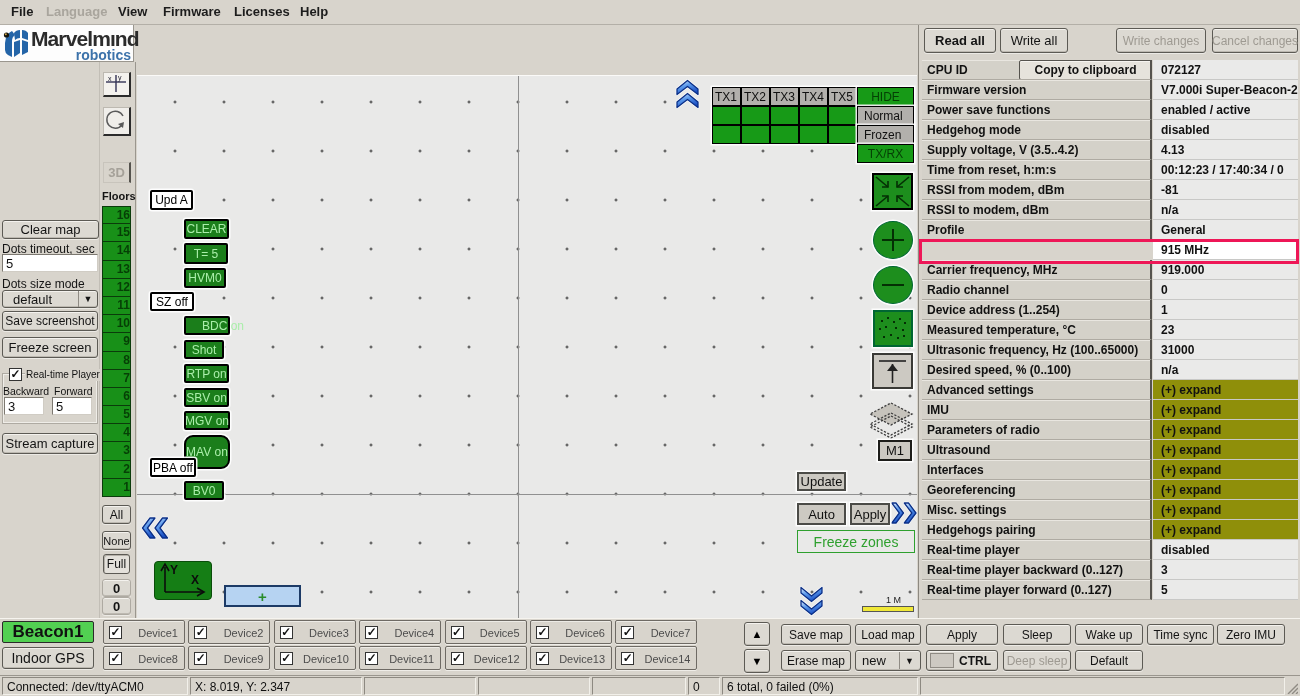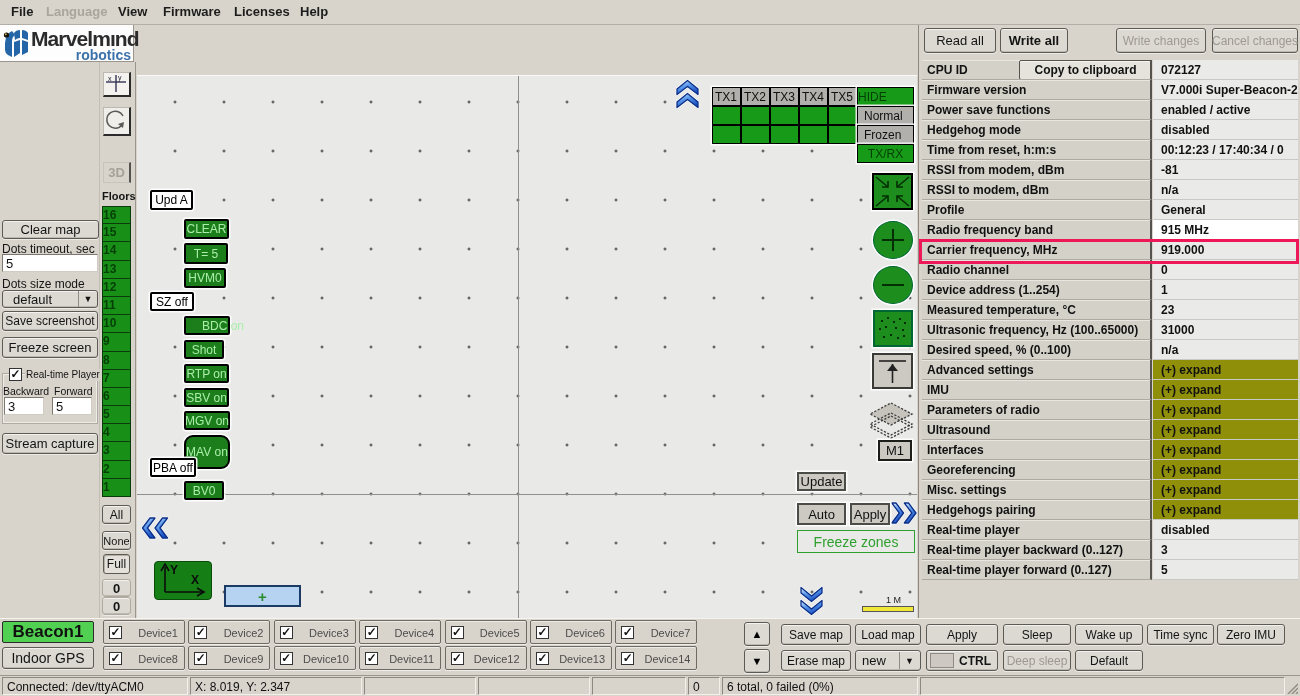--- a/index.html
+++ b/index.html
@@ -31,21 +31,21 @@
 .cb { position:absolute; width:13px; height:13px; background:#fff; border:1px solid #333; box-shadow:0 0 0 1px #fff inset; font-size:12px; line-height:11px; text-align:center; color:#111; font-weight:bold; }
 
 .ob {
   position:absolute; border:2px solid #000; background:#fff; color:#000;
   font-size:12px; display:flex; align-items:center; justify-content:center;
   box-shadow:0 0 0 1.5px rgba(255,255,255,.93); border-radius:2px; white-space:nowrap;
 }
 .ob.g { background:#1b7e1b; color:#aaeeaa;margin-left:34px; }
 
 #strip { position:absolute; left:100px; top:62px; width:36px; height:556px; }
-.floor { width:29px; height:18.2px; background:#189018; border:1px solid #0b3b0b; border-top-width:0; font-size:12px; font-weight:bold; color:#063f06; text-align:left; line-height:17px; }
+.floor { width:29px; height:18.2px; background:#189018; border:1px solid #0b3b0b; border-top-width:0; font-size:12px; font-weight:bold; color:#063f06; text-align:right; line-height:17px; }
 
 #rtable { position:absolute; left:922px; top:60px; width:376px; }
 .trow { position:relative; width:376px; height:20px; }
 .tl { position:absolute; left:0; top:0; width:230px; height:20px; white-space:nowrap; overflow:hidden; background:#d4d1c9; border-right:2px solid #55534e; border-bottom:1px solid #aeaaa2; box-shadow:inset 0 1px 0 #e9e6e0; font-size:12px; font-weight:bold; padding:3px 0 0 5px; }
 .tv { position:absolute; left:231px; top:0; width:145px; height:20px; white-space:nowrap; background:#eaeae9; border-bottom:1px solid #c8c8c6; font-size:12px; font-weight:bold; padding:3px 0 0 8px; }
 .tv.olive { background:#8f8f0a; }
 
 .dev { position:absolute; width:82px; height:24px; background:#d8d4cc; border:1px solid #6e6a64; border-radius:2px; box-shadow:inset 0 1px 0 #edebe6, 0 1px 0 #efede8; }
 .dev .cb { left:5px; top:5px; }
 .dev span { position:absolute; right:6px; top:6px; font-size:11px; color:#4c4c4c; }
@@ -179,21 +179,21 @@
     <div class="abs" style="left:0px;top:19px;width:29px;height:19px;border:1px solid #000;"></div>
     <div class="abs" style="left:29px;top:19px;width:29px;height:19px;border:1px solid #000;"></div>
     <div class="abs" style="left:58px;top:19px;width:29px;height:19px;border:1px solid #000;"></div>
     <div class="abs" style="left:87px;top:19px;width:29px;height:19px;border:1px solid #000;"></div>
     <div class="abs" style="left:116px;top:19px;width:29px;height:19px;border:1px solid #000;"></div>
     <div class="abs" style="left:0px;top:38px;width:29px;height:19px;border:1px solid #000;"></div>
     <div class="abs" style="left:29px;top:38px;width:29px;height:19px;border:1px solid #000;"></div>
     <div class="abs" style="left:58px;top:38px;width:29px;height:19px;border:1px solid #000;"></div>
     <div class="abs" style="left:87px;top:38px;width:29px;height:19px;border:1px solid #000;"></div>
     <div class="abs" style="left:116px;top:38px;width:29px;height:19px;border:1px solid #000;"></div>
-    <div class="abs" style="left:145px;top:0;width:57px;height:19px;background:#179a17;border:1px solid #000;box-shadow:0 0 0 1.5px rgba(255,255,255,.9);color:#053f05;padding-top:2px;">HIDE</div>
+    <div class="abs" style="left:145px;top:0;width:57px;height:19px;background:#179a17;border:1px solid #000;box-shadow:0 0 0 1.5px rgba(255,255,255,.9);color:#053f05;text-align:center;padding-top:2px;">HIDE</div>
     <div class="abs" style="left:145px;top:19px;width:57px;height:19px;background:#b2b0ac;border:1px solid #000;box-shadow:0 0 0 1.5px rgba(255,255,255,.9);padding:2px 0 0 6px;">Normal</div>
     <div class="abs" style="left:145px;top:38px;width:57px;height:19px;background:#b2b0ac;border:1px solid #000;box-shadow:0 0 0 1.5px rgba(255,255,255,.9);padding:2px 0 0 6px;">Frozen</div>
     <div class="abs" style="left:145px;top:57px;width:57px;height:19px;background:#179a17;border:1px solid #000;box-shadow:0 0 0 1.5px rgba(255,255,255,.9);color:#053f05;text-align:center;padding-top:2px;">TX/RX</div>
   </div>
 
   <svg class="abs" style="left:675px;top:79px;" width="26" height="30" viewBox="0 0 26 30">
     <defs>
         <linearGradient id="gu" x1="0" y1="0" x2="0.5" y2="1">
           <stop offset="0" stop-color="#eaf3ff"></stop>
           <stop offset="0.45" stop-color="#5d9bec"></stop>
@@ -323,22 +323,22 @@
       <path d="M6 9 L10 2 L14 9" fill="none" stroke="#0c0c0c" stroke-width="1.6"></path>
       <path d="M42 26 L49 30 L42 34" fill="none" stroke="#0c0c0c" stroke-width="1.6"></path>
       <text x="15" y="12" font-size="12" font-weight="bold" fill="#0c0c0c" font-family="Liberation Sans">Y</text>
       <text x="36" y="22" font-size="12" font-weight="bold" fill="#0c0c0c" font-family="Liberation Sans">X</text>
     </svg>
   </div>
   <div class="abs" style="left:224px;top:585px;width:77px;height:22px;background:#b6d3f2;border:2px solid #1c3a66;display:flex;align-items:center;justify-content:center;color:#2a8c2a;font-size:15px;font-weight:bold;">+</div>
   <div class="abs" style="left:886px;top:595px;font-size:9px;color:#222;">1 M</div>
   <div class="abs" style="left:862px;top:606px;width:52px;height:6px;background:#f0e838;border:1px solid #555;"></div>
 
-  <div class="btn" style="left:924px;top:28px;width:72px;height:25px;font-weight:normal;">Read all</div>
-  <div class="btn" style="left:1000px;top:28px;width:68px;height:25px;font-weight:bold;">Write all</div>
+  <div class="btn" style="left:924px;top:28px;width:72px;height:25px;font-weight:bold;">Read all</div>
+  <div class="btn" style="left:1000px;top:28px;width:68px;height:25px;font-weight:normal;">Write all</div>
   <div class="btn dis" style="left:1116px;top:28px;width:90px;height:25px;font-size:12px;">Write changes</div>
   <div class="btn dis" style="left:1212px;top:28px;width:86px;height:25px;font-size:12px;">Cancel changes</div>
 
   <div id="rtable">
     <div class="trow">
         <div class="tl">CPU ID<div style="position:absolute;left:97px;top:0px;width:133px;height:20px;background:#e6e3dc;border:1px solid #55534e;border-radius:2px;box-shadow:inset 0 1px 0 #f6f4f0;display:flex;align-items:center;justify-content:center;font-size:12px;font-weight:bold;">Copy to clipboard</div></div>
         <div class="tv" style="">072127</div>
       </div>
     <div class="trow">
         <div class="tl">Firmware version</div>
@@ -346,37 +346,40 @@
       </div>
     <div class="trow">
         <div class="tl">Power save functions</div>
         <div class="tv" style="">enabled / active</div>
       </div>
     <div class="trow">
         <div class="tl">Hedgehog mode</div>
         <div class="tv" style="">disabled</div>
       </div>
     <div class="trow">
+        <div class="tl">Supply voltage, V (3.5..4.2)</div>
+        <div class="tv" style="">4.13</div>
+      </div>
+    <div class="trow">
         <div class="tl">Time from reset, h:m:s</div>
         <div class="tv" style="">00:12:23 / 17:40:34 / 0</div>
       </div>
     <div class="trow">
         <div class="tl">RSSI from modem, dBm</div>
         <div class="tv" style="">-81</div>
       </div>
     <div class="trow">
         <div class="tl">RSSI to modem, dBm</div>
         <div class="tv" style="">n/a</div>
       </div>
     <div class="trow">
         <div class="tl">Profile</div>
         <div class="tv" style="">General</div>
       </div>
     <div class="trow">
-        <div class="tl">Radio frequency band</div>
         <div class="tv" style="background:#fff;">915 MHz</div>
       </div>
     <div class="trow">
         <div class="tl">Carrier frequency, MHz</div>
         <div class="tv" style="">919.000</div>
       </div>
     <div class="trow">
         <div class="tl">Radio channel</div>
         <div class="tv" style="">0</div>
       </div>

